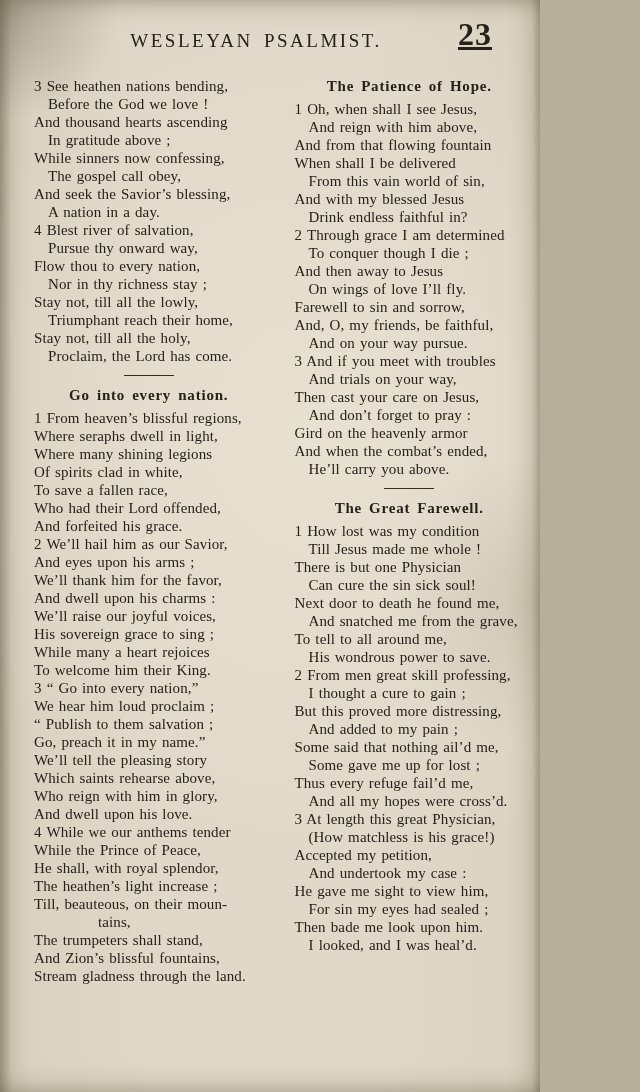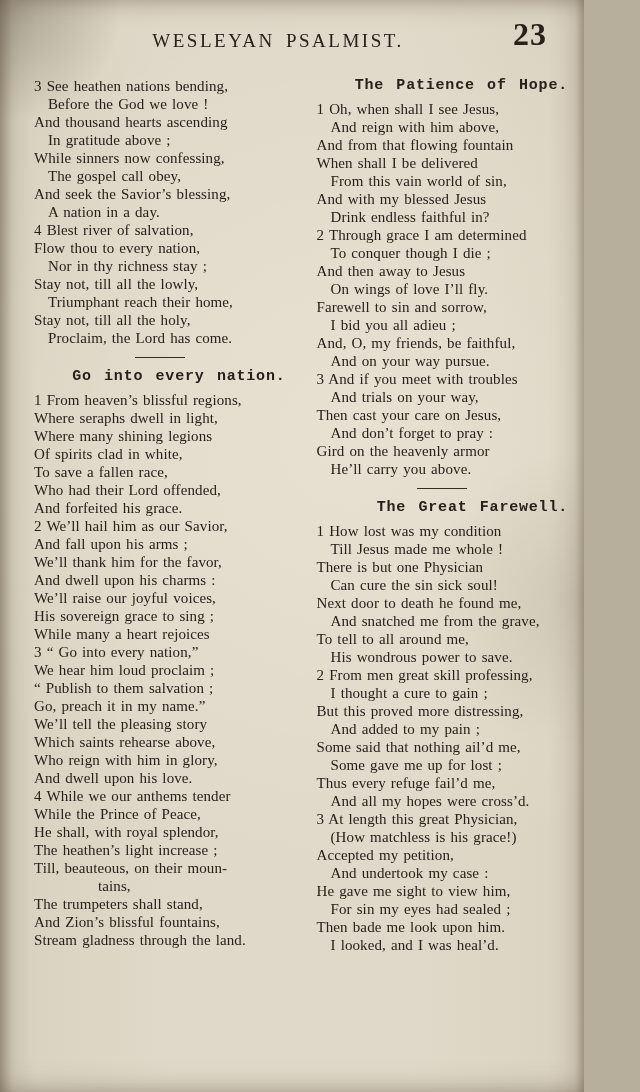--- a/index.html
+++ b/index.html
@@ -1,19 +1,19 @@
 <!DOCTYPE html>
 <html><head>
 <meta charset="utf-8">
 <style>
   * { margin: 0; padding: 0; box-sizing: border-box; }
   html, body { width: 640px; background: #b8ae9c; }
   .page {
     position: relative;
-    width: 584px;
+    width: 540px;
     height: 1092px;
     overflow: hidden;
     background:
       radial-gradient(circle at 2% 1%, rgba(70,60,45,0.30), rgba(70,60,45,0) 9%),
       radial-gradient(circle at 99% 55%, rgba(110,95,70,0.14), rgba(110,95,70,0) 18%),
       radial-gradient(circle at 60% 40%, rgba(255,252,240,0.25), rgba(255,252,240,0) 60%),
       linear-gradient(90deg, #a89e8b 0%, #cfc7b5 2.2%, #dbd3c2 6%, #e0d8c8 30%,
                       #e0d8c8 70%, #dcd4c3 94%, #cfc6b4 98.5%, #b0a692 100%);
     box-shadow: inset 0 10px 26px -12px rgba(80,68,48,0.55),
                 inset 0 -12px 28px -14px rgba(80,68,48,0.50);
@@ -24,24 +24,25 @@
     position: absolute;
     top: 30px; left: 0; right: 0;
     text-align: center;
     transform: translateX(-14px);
     font-size: 19px;
     letter-spacing: 2.5px;
     word-spacing: 4px;
   }
   .page-number {
     position: absolute;
-    top: 16px; right: 37px;
+    top: 16px; right: 48px;
     font-size: 32px;
     font-weight: bold;
     letter-spacing: 1px;
+    text-decoration: underline;
   }
   .columns {
     position: absolute;
     top: 77px; left: 34px; right: 16px;
     display: flex;
     gap: 31px;
   }
   .column { flex: 1; min-width: 0; }
   .line {
     font-size: 15px;
@@ -49,26 +50,25 @@
     white-space: nowrap;
     letter-spacing: 0.1px;
     word-spacing: 1.2px;
   }
   .indent-0 { padding-left: 0; }
   .indent-1 { padding-left: 14px; }
   .indent-3 { padding-left: 64px; }
   .hymn-title {
     font-size: 15px;
     font-weight: bold;
-    text-align: right;
+    text-align: center;
     letter-spacing: 0.8px;
     word-spacing: 2.5px;
     line-height: 18px;
     margin: 10px 0 5px;
-    font-family: Liberation Mono, monospace;
   }
   .column > .hymn-title:first-child { margin-top: 0; margin-bottom: 5px; }
   .divider {
     width: 50px;
     border-top: 1.5px solid #332d23;
     margin: 10px auto 8px;
   }
 </style>
 </head>
 <body>
@@ -80,42 +80,44 @@
     <div class="column column-left">
         <div class="line indent-0">3 See heathen nations bending,</div>
         <div class="line indent-1">Before the God we love !</div>
         <div class="line indent-0">And thousand hearts ascending</div>
         <div class="line indent-1">In gratitude above ;</div>
         <div class="line indent-0">While sinners now confessing,</div>
         <div class="line indent-1">The gospel call obey,</div>
         <div class="line indent-0">And seek the Savior’s blessing,</div>
         <div class="line indent-1">A nation in a day.</div>
         <div class="line indent-0">4 Blest river of salvation,</div>
+        <div class="line indent-1">Pursue thy onward way,</div>
         <div class="line indent-0">Flow thou to every nation,</div>
         <div class="line indent-1">Nor in thy richness stay ;</div>
         <div class="line indent-0">Stay not, till all the lowly,</div>
         <div class="line indent-1">Triumphant reach their home,</div>
         <div class="line indent-0">Stay not, till all the holy,</div>
         <div class="line indent-1">Proclaim, the Lord has come.</div>
         <div class="divider"></div>
         <div class="hymn-title">Go into every nation.</div>
         <div class="line indent-0">1 From heaven’s blissful regions,</div>
         <div class="line indent-0">Where seraphs dwell in light,</div>
         <div class="line indent-0">Where many shining legions</div>
         <div class="line indent-0">Of spirits clad in white,</div>
         <div class="line indent-0">To save a fallen race,</div>
         <div class="line indent-0">Who had their Lord offended,</div>
         <div class="line indent-0">And forfeited his grace.</div>
         <div class="line indent-0">2 We’ll hail him as our Savior,</div>
-        <div class="line indent-0">And fall upon his arms ;</div>
+        <div class="line indent-0">And eyes upon his arms ;</div>
         <div class="line indent-0">We’ll thank him for the favor,</div>
         <div class="line indent-0">And dwell upon his charms :</div>
         <div class="line indent-0">We’ll raise our joyful voices,</div>
         <div class="line indent-0">His sovereign grace to sing ;</div>
         <div class="line indent-0">While many a heart rejoices</div>
+        <div class="line indent-0">To welcome him their King.</div>
         <div class="line indent-0">3 “ Go into every nation,”</div>
         <div class="line indent-0">We hear him loud proclaim ;</div>
         <div class="line indent-0">“ Publish to them salvation ;</div>
         <div class="line indent-0">Go, preach it in my name.”</div>
         <div class="line indent-0">We’ll tell the pleasing story</div>
         <div class="line indent-0">Which saints rehearse above,</div>
         <div class="line indent-0">Who reign with him in glory,</div>
         <div class="line indent-0">And dwell upon his love.</div>
         <div class="line indent-0">4 While we our anthems tender</div>
         <div class="line indent-0">While the Prince of Peace,</div>
@@ -134,28 +136,28 @@
         <div class="line indent-0">And from that flowing fountain</div>
         <div class="line indent-0">When shall I be delivered</div>
         <div class="line indent-1">From this vain world of sin,</div>
         <div class="line indent-0">And with my blessed Jesus</div>
         <div class="line indent-1">Drink endless faithful in?</div>
         <div class="line indent-0">2 Through grace I am determined</div>
         <div class="line indent-1">To conquer though I die ;</div>
         <div class="line indent-0">And then away to Jesus</div>
         <div class="line indent-1">On wings of love I’ll fly.</div>
         <div class="line indent-0">Farewell to sin and sorrow,</div>
-        <div class="line indent-1">I bid you all adieu ;</div>
         <div class="line indent-0">And, O, my friends, be faithful,</div>
         <div class="line indent-1">And on your way pursue.</div>
         <div class="line indent-0">3 And if you meet with troubles</div>
         <div class="line indent-1">And trials on your way,</div>
         <div class="line indent-0">Then cast your care on Jesus,</div>
         <div class="line indent-1">And don’t forget to pray :</div>
         <div class="line indent-0">Gird on the heavenly armor</div>
+        <div class="line indent-0">And when the combat’s ended,</div>
         <div class="line indent-1">He’ll carry you above.</div>
         <div class="divider"></div>
         <div class="hymn-title">The Great Farewell.</div>
         <div class="line indent-0">1 How lost was my condition</div>
         <div class="line indent-1">Till Jesus made me whole !</div>
         <div class="line indent-0">There is but one Physician</div>
         <div class="line indent-1">Can cure the sin sick soul!</div>
         <div class="line indent-0">Next door to death he found me,</div>
         <div class="line indent-1">And snatched me from the grave,</div>
         <div class="line indent-0">To tell to all around me,</div>

